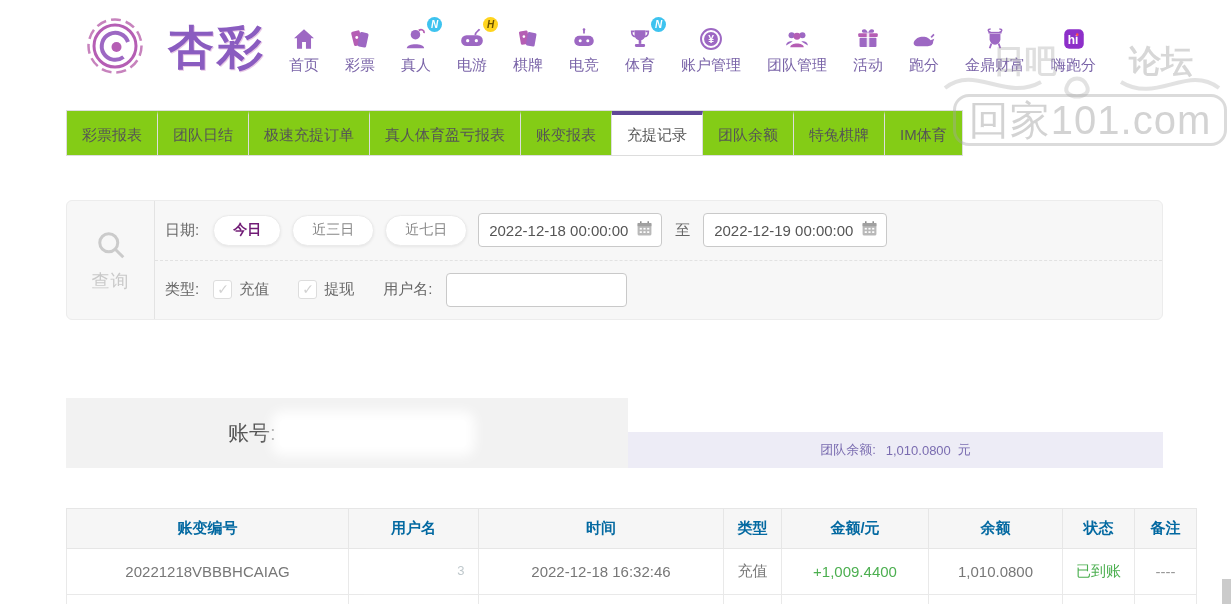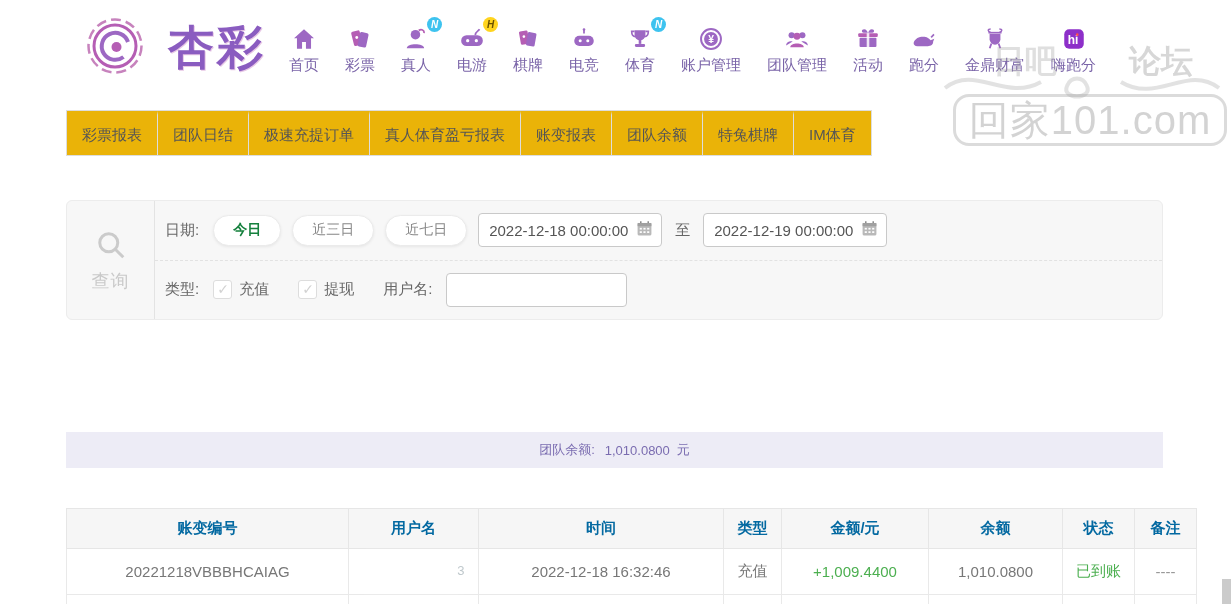--- a/index.html
+++ b/index.html
@@ -19,35 +19,35 @@
   .badge-h { background:#ffd41e; color:#6b5200; }
 
   
   .watermark { position:absolute; top:0; left:931px; width:300px; height:180px; pointer-events:none; z-index:9; }
   .wm-t1 { position:absolute; left:62px; top:40px; font-size:32px; font-weight:bold; color:rgba(150,150,150,.30); }
   .wm-t2 { position:absolute; left:198px; top:40px; font-size:32px; font-weight:bold; color:rgba(150,150,150,.38); }
   .wm-flourish { position:absolute; left:0; top:62px; }
   .wm-domain { position:absolute; left:22px; top:94px; width:274px; height:52px; border:3px solid rgba(165,165,165,.40); border-radius:16px; display:flex; align-items:center; justify-content:center; font-size:40px; font-weight:normal; color:rgba(150,150,150,.42); letter-spacing:1px; }
 
   
-  .tabbar { position:absolute; top:110px; left:66px; height:46px; display:flex; background:#eab308; border:1px solid #ddd; }
+  .tabbar { position:absolute; top:110px; left:66px; height:46px; display:flex; background:#84cc16; border:1px solid #ddd; }
   .tab { padding:0 15px; display:flex; align-items:center; font-size:15px; color:#555; border-right:1px solid #ddd; border-top:4px solid transparent; cursor:pointer; white-space:nowrap; }
   .tab:last-child { border-right:none; }
   .tab.active { background:#fff; border-top:4px solid #5f4796; }
 
   
   .filter { position:absolute; top:200px; left:66px; width:1097px; height:120px; background:#f7f7f7; border:1px solid #ececec; border-radius:6px; display:flex; }
   .filter-left { width:88px; border-right:1px solid #e3e3e3; display:flex; flex-direction:column; align-items:center; justify-content:center; }
   .filter-left .qlabel { font-size:18px; color:#c9c9c9; margin-top:2px; letter-spacing:1px; }
   .filter-body { flex:1; display:flex; flex-direction:column; }
   .frow { flex:1; display:flex; align-items:center; padding-left:10px; }
   .frow + .frow { border-top:1px dashed #e2e2e2; }
   .flabel { font-size:15px; color:#666; margin-right:14px; white-space:nowrap; }
   .pill { height:31px; padding:0 19px; border-radius:16px; background:#fff; border:1px solid #ebebeb; box-shadow:0 1px 3px rgba(0,0,0,.07); display:flex; align-items:center; font-size:14px; color:#888; margin-right:11px; cursor:pointer; white-space:nowrap; }
-  .pill.active { color:#15803d; font-weight:bold; }
+  .pill.active { color:#701a75; font-weight:bold; }
   .dinput { width:184px; height:34px; background:#fff; border:1px solid #c9c9c9; border-radius:4px; display:flex; align-items:center; justify-content:space-between; padding:0 8px 0 10px; font-size:15px; color:#555; cursor:pointer; }
   .dinput:first-of-type { margin-left:22px; }
   .to-label { font-size:15px; color:#666; margin:0 13px; }
   .checkbox { width:19px; height:19px; background:#fff; border:1px solid #ddd; border-radius:3px; position:relative; cursor:pointer; flex:none; }
   .checkbox::after { content:"✓"; position:absolute; left:3px; top:0px; font-size:14px; color:#d2d2d2; }
   .cb-label { font-size:15px; color:#666; margin-left:7px; margin-right:29px; }
   .uinput { width:181px; height:34px; background:#fff; border:1px solid #c9c9c9; border-radius:4px; font-size:15px; color:#555; padding:0 8px; outline:none; }
 
   
   .actions { position:absolute; top:336px; left:66px; width:1097px; display:flex; justify-content:center; align-items:center; }
@@ -249,20 +249,21 @@
     </svg>
     <div class="wm-domain">回家101.com</div>
   </div>
 
   <div class="tabbar">
     <div class="tab">彩票报表</div>
     <div class="tab">团队日结</div>
     <div class="tab">极速充提订单</div>
     <div class="tab">真人体育盈亏报表</div>
     <div class="tab">账变报表</div>
+    <div class="tab active">充提记录</div>
     <div class="tab">团队余额</div>
     <div class="tab">特兔棋牌</div>
     <div class="tab">IM体育</div>
   </div>
 
   <div class="filter">
     <div class="filter-left">
       <span>
         <svg width="36" height="36" viewBox="0 0 24 24">
           <circle cx="10.5" cy="10.5" r="6" fill="none" stroke="#cbcbcb" stroke-width="2"></circle>
@@ -322,20 +323,24 @@
         <span class="checkbox"></span>
         <span class="cb-label">提现</span>
         <span class="flabel">用户名:</span>
         <input class="uinput" type="text" value="" style="">
       </div>
     </div>
   </div>
 
 
   <div class="account">
+    <div class="acc-left">
+      <span>账号:</span>
+      <span class="blur-box"></span>
+    </div>
     <div class="acc-right">
       <span>团队余额:</span>
       <span class="bal-value">1,010.0800</span>
       <span class="bal-unit">元</span>
     </div>
   </div>
 
   <div class="tablewrap">
     <table>
       <colgroup>

